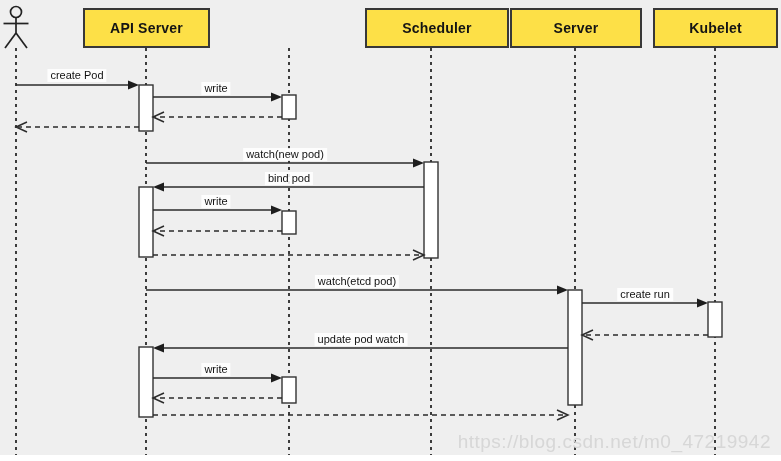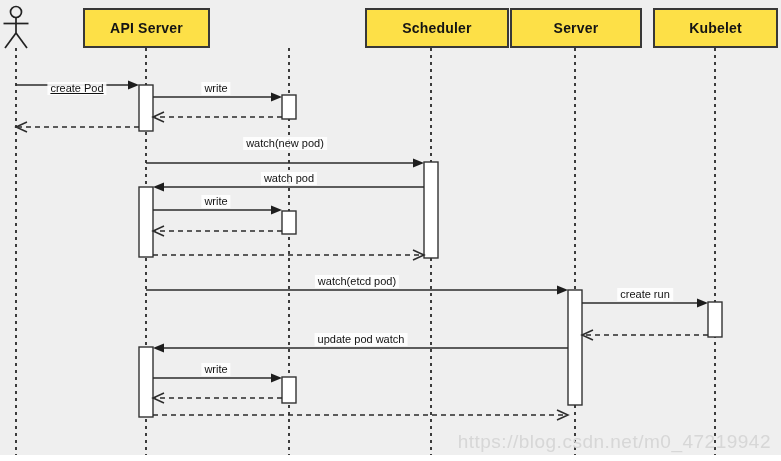--- a/index.html
+++ b/index.html
@@ -100,24 +100,24 @@
       <polyline points="164,393 153,398 164,403"></polyline>
       <polyline points="557,410 568,415 557,420"></polyline>
     </g>
   </svg>
 
   <div class="participant" style="left:83px;width:127px;">API Server</div>
   <div class="participant" style="left:365px;width:144px;">Scheduler</div>
   <div class="participant" style="left:510px;width:132px;">Server</div>
   <div class="participant" style="left:653px;width:125px;">Kubelet</div>
 
-  <span class="msg-label" style="left:77px;top:82px;text-decoration:underline;">create Pod</span>
+  <span class="msg-label" style="left:77px;top:69px;">create Pod</span>
   <span class="msg-label" style="left:216px;top:82px;">write</span>
-  <span class="msg-label" style="left:285px;top:137px;text-align:right;">watch(new pod)</span>
-  <span class="msg-label" style="left:289px;top:172px;">watch pod</span>
+  <span class="msg-label" style="left:285px;top:148px;text-align:right;">watch(new pod)</span>
+  <span class="msg-label" style="left:289px;top:172px;">bind pod</span>
   <span class="msg-label" style="left:216px;top:195px;">write</span>
   <span class="msg-label" style="left:357px;top:275px;">watch(etcd pod)</span>
   <span class="msg-label" style="left:645px;top:288px;">create run</span>
   <span class="msg-label" style="left:361px;top:333px;">update pod watch</span>
   <span class="msg-label" style="left:216px;top:363px;">write</span>
 
   <span class="watermark">https://blog.csdn.net/m0_47219942</span>
 
   <div class="bottom-strip"></div>
 </div>

